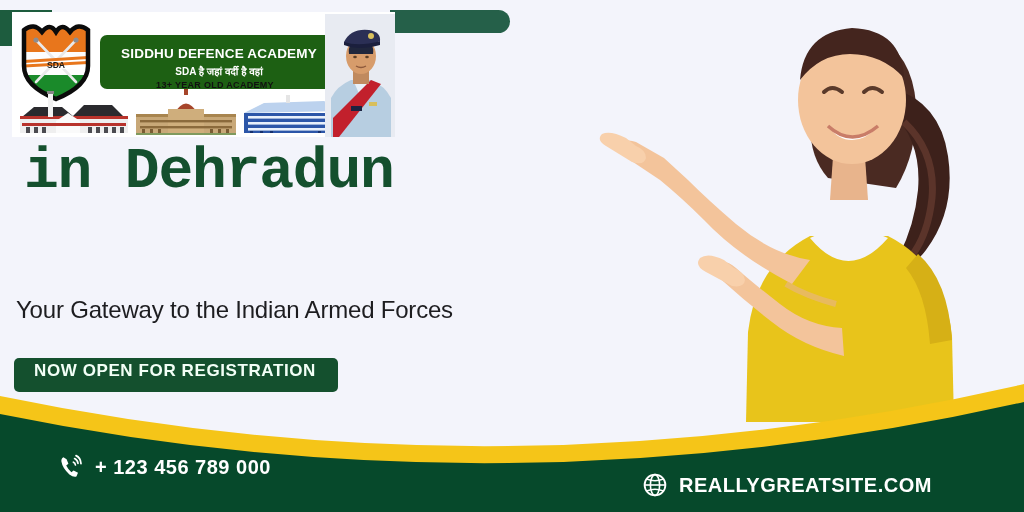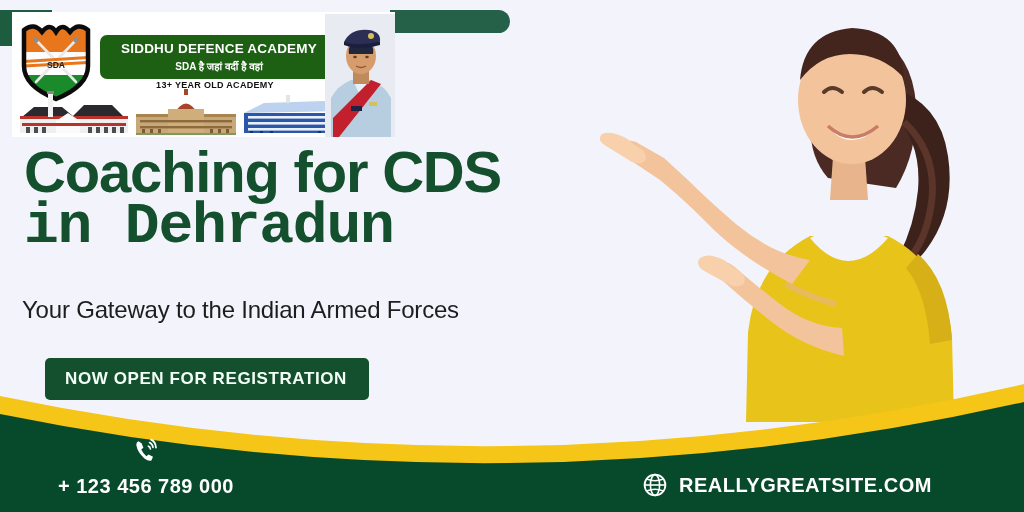--- a/index.html
+++ b/index.html
@@ -16,61 +16,61 @@
   .deco-square-tl { position:absolute; left:0; top:10px; width:52px; height:36px; background:#1d5c3e; }
   .deco-pill-top { position:absolute; left:390px; top:10px; width:120px; height:23px; background:#256049; border-radius:0 14px 14px 0; }
 
   
   .logo-banner {
     position:absolute; left:12px; top:12px; width:383px; height:125px;
     background:#ffffff; overflow:hidden;
   }
   .shield { position:absolute; left:8px; top:8px; width:72px; height:82px; }
   .logo-namebar {
-    position:absolute; left:88px; top:23px; width:238px; height:44px;
+    position:absolute; left:88px; top:23px; width:238px; height:54px;
     background:#1d6013; border-radius:7px;
     display:flex; flex-direction:column; align-items:center; justify-content:center;
   }
   .logo-title { color:#fff; font-size:13.5px; font-weight:bold; letter-spacing:.2px; line-height:1; }
   .logo-tagline { color:#fff; font-size:10px; font-weight:bold; margin-top:7px; line-height:1; }
   .logo-sub { position:absolute; left:84px; top:68px; width:238px; text-align:center;
               font-size:9px; font-weight:bold; color:#111; letter-spacing:.3px; }
   .buildings { position:absolute; left:6px; bottom:2px; width:330px; height:48px; }
   .cadet { position:absolute; right:0px; top:2px; width:70px; height:123px; }
 
   
   .headline {
     position:absolute; left:24px; top:144px; width:620px;
     color:#14502e; font-size:58px; font-weight:bold; line-height:.95;
     letter-spacing:-1.2px;
   }
   .headline .l2 { display:block;font-family:Liberation Mono, monospace; }
   .subtitle {
-    position:absolute; left:22px; top:296px;
+    position:absolute; left:16px; top:296px;
     font-size:24px; color:#1d1d20; font-weight:normal; letter-spacing:-.2px;
   }
   .cta {
-    position:absolute; left:14px; top:358px; padding:11px 22px 11px 20px;
+    position:absolute; left:14px; top:358px; padding:3px 22px 11px 20px;
     background:#14502e; color:#f2fff6; border:none; border-radius:5px;
     font-family:"Liberation Sans", sans-serif;
-    font-size:17px; font-weight:bold; letter-spacing:.6px; cursor:pointer;margin-left:31px;
+    font-size:17px; font-weight:bold; letter-spacing:.6px; cursor:pointer;
   }
 
   
   .bulb { position:absolute; left:650px; top:18px; width:136px; height:136px; }
   .woman { position:absolute; left:596px; top:-8px; width:436px; height:430px; }
 
   
   .wave { position:absolute; left:0; bottom:0; width:1024px; height:130px; }
   .footer-row {
     position:absolute; left:0; bottom:0; width:1024px; height:66px;
     display:flex; align-items:center;
   }
   .contact { display:flex; align-items:center; gap:11px; }
-  .contact.phone { position:absolute; left:58px; bottom:14px;flex-direction:column; }
+  .contact.phone { position:absolute; left:58px; bottom:32px; }
   .contact.web   { position:absolute; left:642px; bottom:14px; }
   .contact-text { color:#fff; font-size:20px; font-weight:bold; letter-spacing:.5px; }
   .icon-sm { width:26px; height:26px; display:block; flex:0 0 auto; }
 </style>
 </head>
 <body>
 
 <div id="banner">
 
   <div class="deco-square-tl"></div>
@@ -256,21 +256,20 @@
 
     <path d="M30 146 Q14 138 6 142 Q0 148 10 154 L36 170 Q48 174 50 166 Q50 158 40 154 Z" fill="#f8d0ab"></path>
 
     <path d="M246 336 Q212 334 184 312 Q158 292 140 276 Q128 266 122 272 Q116 280 128 290 Q150 310 176 330 Q206 354 248 364 Z" fill="#f3c49b"></path>
     <path d="M128 268 Q112 260 104 266 Q98 274 110 280 L136 294 Q148 296 149 288 Q148 280 138 276 Z" fill="#f8d0ab"></path>
 
     <path d="M190 292 Q210 304 240 312" stroke="#e8b48c" stroke-width="6" fill="none" opacity=".6"></path>
   </svg>
 
   <div class="headline">
-    <span>Coaching for CDS</span>
     <span class="l2">in Dehradun</span>
   </div>
   <div class="subtitle">Your Gateway to the Indian Armed Forces</div>
   <button class="cta">NOW OPEN FOR REGISTRATION</button>
 
   <svg class="wave" viewBox="0 0 1024 130" preserveAspectRatio="none">
     <path d="M0 14 Q512 120 1024 2 L1024 130 L0 130 Z" fill="#f5c518"></path>
     <path d="M0 32 Q512 136 1024 20 L1024 130 L0 130 Z" fill="#06492b"></path>
   </svg>
 

